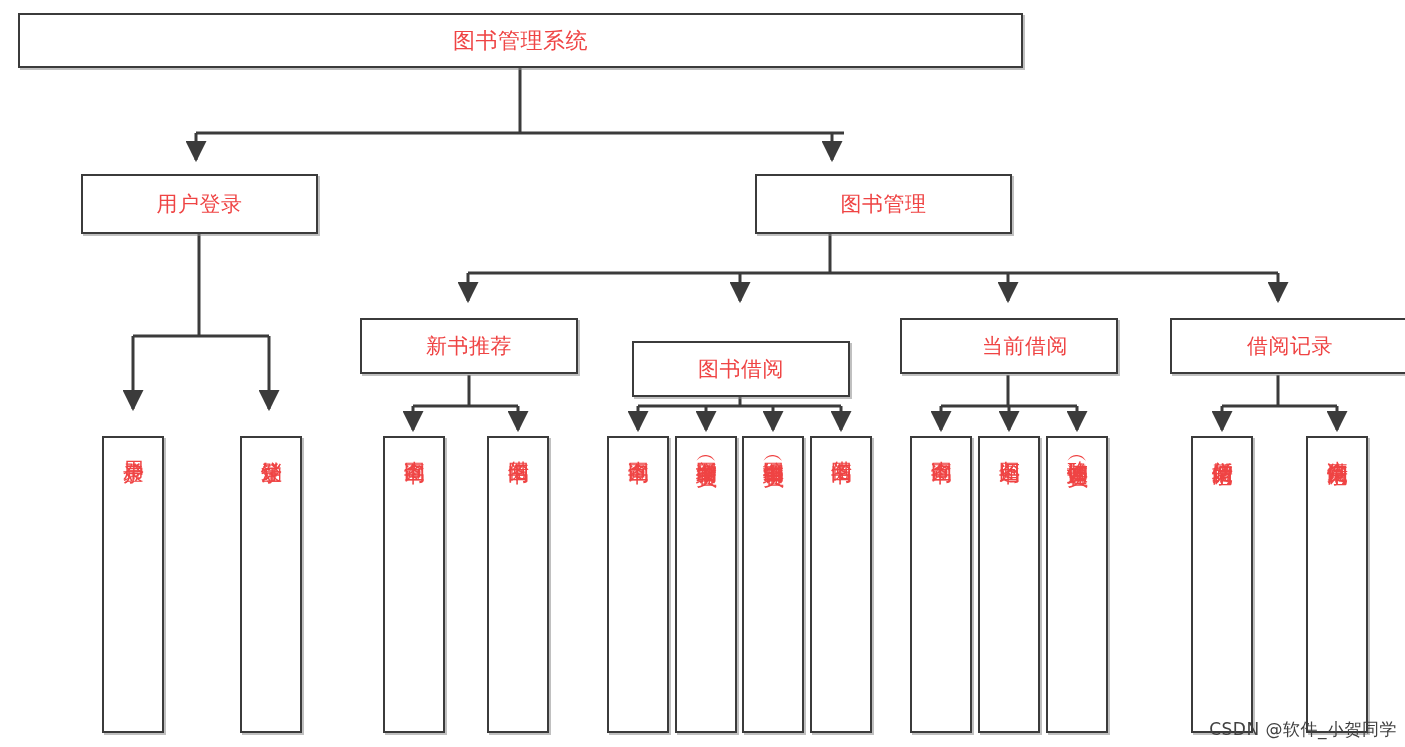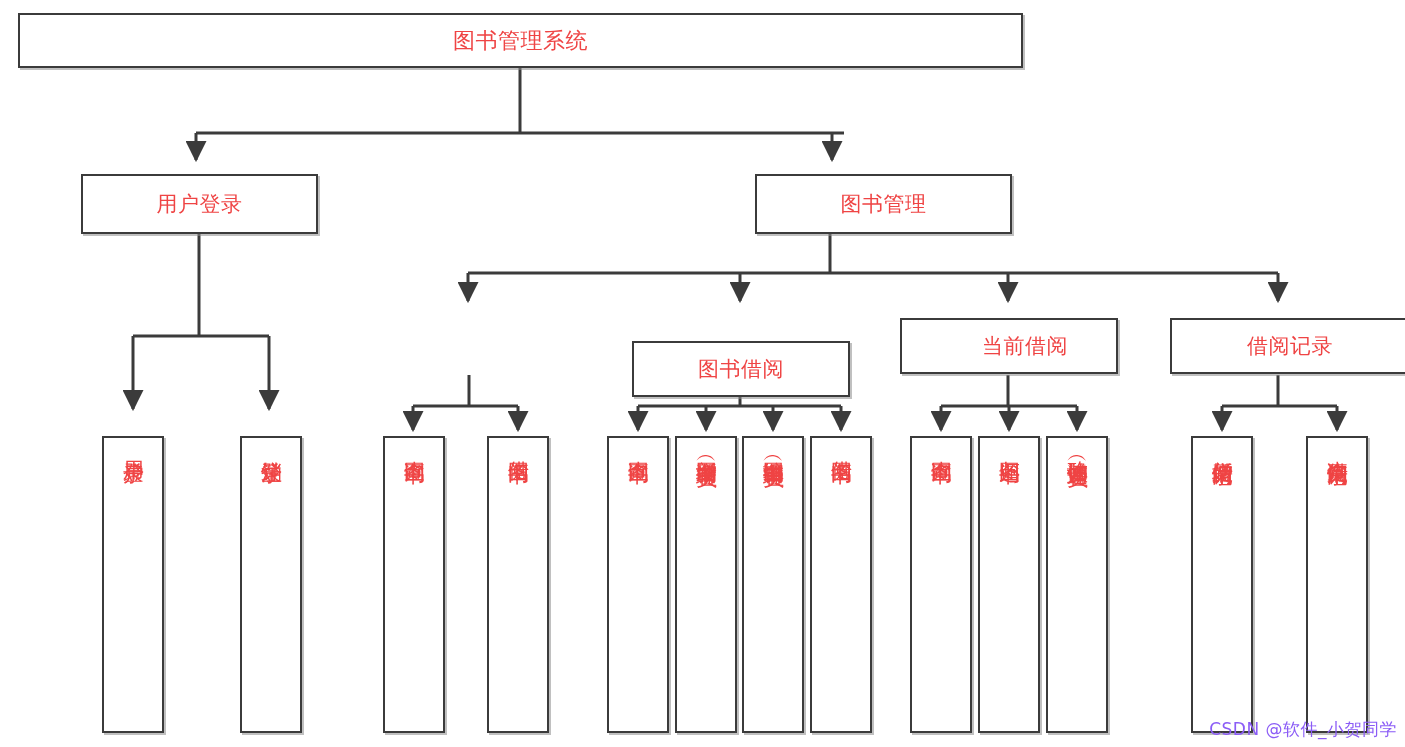--- a/index.html
+++ b/index.html
@@ -57,21 +57,21 @@
     font-size: 21px;
     line-height: 1.28;
     letter-spacing: 1px;
     white-space: nowrap;
   }
   #watermark {
     position: absolute;
     right: 8px;
     bottom: 6px;
     font-size: 17px;
-    color: #8b5cf6;
+    color: #404040;
     letter-spacing: 0.5px;
     z-index: 6;
     user-select: none;
     margin-top: 9px;
   }
 </style>
 </head>
 <body>
 
 <div id="diagram-canvas">
@@ -130,20 +130,23 @@
     <span class="node-label">图书管理系统</span>
   </div>
 
   <div class="node level2" style="left:81px; top:174px; width:237px; height:60px;">
     <span class="node-label">用户登录</span>
   </div>
   <div class="node level2" style="left:712px; top:174px; width:257px; height:60px;margin-left:43px;">
     <span class="node-label">图书管理</span>
   </div>
 
+  <div class="node level3" style="left:360px; top:318px; width:218px; height:56px;">
+    <span class="node-label">新书推荐</span>
+  </div>
   <div class="node level3" style="left:632px; top:318px; width:218px; height:56px;margin-top:23px;">
     <span class="node-label">图书借阅</span>
   </div>
   <div class="node level3" style="left:900px; top:318px; width:218px; height:56px;padding-left:32px;">
     <span class="node-label">当前借阅</span>
   </div>
   <div class="node level3" style="left:1170px; top:318px; width:240px; height:56px;">
     <span class="node-label">借阅记录</span>
   </div>
 

